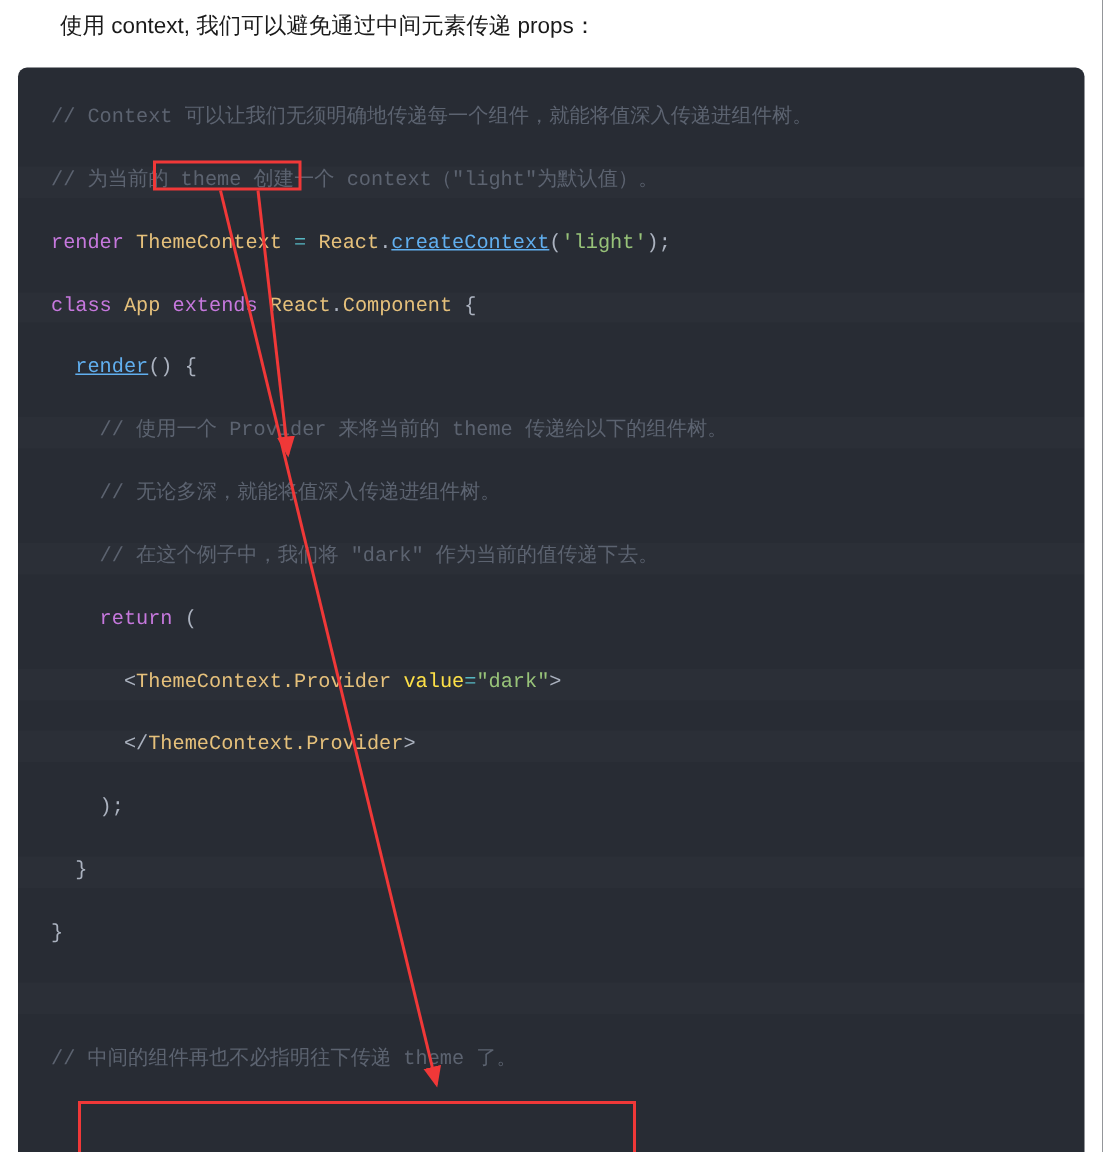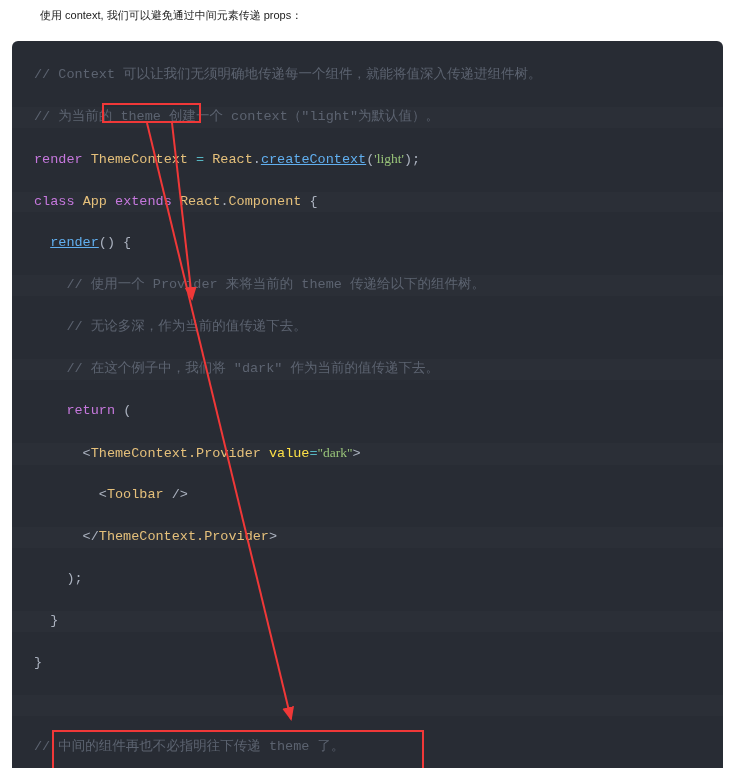--- a/index.html
+++ b/index.html
@@ -3,21 +3,21 @@
   <meta charset="utf-8">
   <style>
     * { margin: 0; padding: 0; box-sizing: border-box; }
     body {
       font-family: -apple-system, BlinkMacSystemFont, "Segoe UI", "Microsoft YaHei", sans-serif;
       background: #fff;
       width: 735px;
     }
     .intro {
       padding: 8px 12px 18px 40px;
-      font-size: 11px;
+      font-size: 15px;
       color: #1a1a1a;
     }
     .code-container {
       margin: 0 12px;
       background: #282c34;
       border-radius: 6px;
       padding: 24px 0 0 0;
       position: relative;
       overflow: hidden;
     }
@@ -27,21 +27,21 @@
       line-height: 1.55;
       color: #abb2bf;
       white-space: pre;
     }
     .ln { display: block; padding: 0 22px; }
     .stripe { background: rgba(255,255,255,0.015); }
     .cm  { color: #5c6370; font-style: normal; }
     .kw  { color: #c678dd; }
     .fn  { color: #61afef; text-decoration: underline; }
     .cls { color: #e5c07b; }
-    .str { color: #98c379; font-family: Liberation Serif, serif; }
+    .str { color: #98c379; }
     .op  { color: #56b6c2; }
     .pl  { color: #abb2bf; }
     .attr{ color: #fde047; }
     .jsxp{ color: #abb2bf; }
 
     .box1 {
       position: absolute;
       border: 2px solid #f03838;
       left: 90px;
       top: 62px;
@@ -68,25 +68,24 @@
 
 <div class="intro">使用 context, 我们可以避免通过中间元素传递 props：</div>
 
 <div class="code-container">
 <pre><span class="ln"><span class="cm">// Context 可以让我们无须明确地传递每一个组件，就能将值深入传递进组件树。</span></span>
 <span class="ln stripe"><span class="cm">// 为当前的 theme 创建一个 context（"light"为默认值）。</span></span>
 <span class="ln"><span class="kw">render</span> <span class="cls">ThemeContext</span> <span class="op">=</span> <span class="cls">React</span><span class="pl">.</span><span class="fn">createContext</span><span class="pl">(</span><span class="str">'light'</span><span class="pl">);</span></span>
 <span class="ln stripe"><span class="kw">class</span> <span class="cls">App</span> <span class="kw">extends</span> <span class="cls">React</span><span class="pl">.</span><span class="cls">Component</span> <span class="pl">{</span></span>
 <span class="ln">  <span class="fn">render</span><span class="pl">() {</span></span>
 <span class="ln stripe">    <span class="cm">// 使用一个 Provider 来将当前的 theme 传递给以下的组件树。</span></span>
-<span class="ln">    <span class="cm">// 无论多深，作为当前的值传递下去。</span></span>
+<span class="ln">    <span class="cm">// 无论多深，就能将值深入传递进组件树。</span></span>
 <span class="ln stripe">    <span class="cm">// 在这个例子中，我们将 "dark" 作为当前的值传递下去。</span></span>
 <span class="ln">    <span class="kw">return</span> <span class="pl">(</span></span>
 <span class="ln stripe">      <span class="jsxp">&lt;</span><span class="cls">ThemeContext.Provider</span> <span class="attr">value</span><span class="op">=</span><span class="str">"dark"</span><span class="jsxp">&gt;</span></span>
-<span class="ln">        <span class="jsxp">&lt;</span><span class="cls">Toolbar</span> <span class="jsxp">/&gt;</span></span>
 <span class="ln stripe">      <span class="jsxp">&lt;/</span><span class="cls">ThemeContext.Provider</span><span class="jsxp">&gt;</span></span>
 <span class="ln">    <span class="pl">);</span></span>
 <span class="ln stripe">  <span class="pl">}</span></span>
 <span class="ln"><span class="pl">}</span></span>
 <span class="ln stripe"> </span>
 <span class="ln"><span class="cm">// 中间的组件再也不必指明往下传递 theme 了。</span></span>
 
 
 
 

